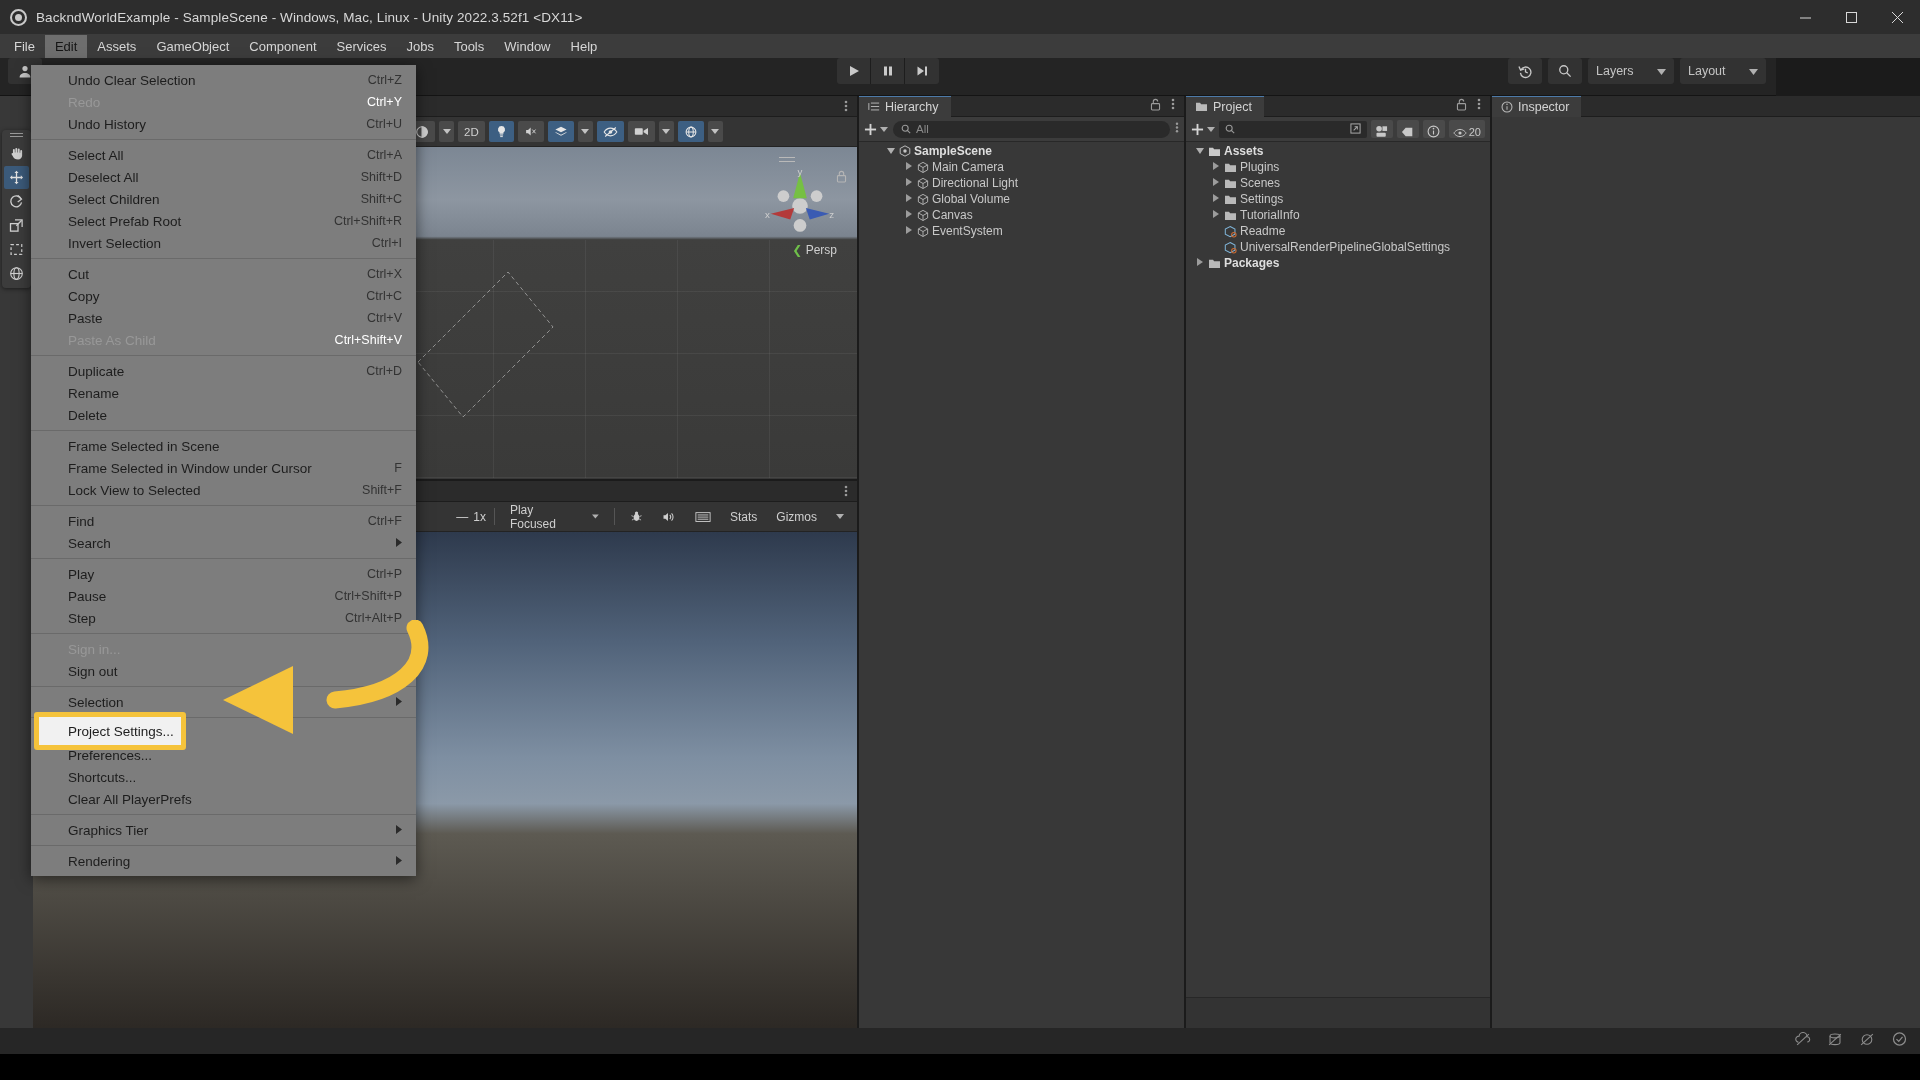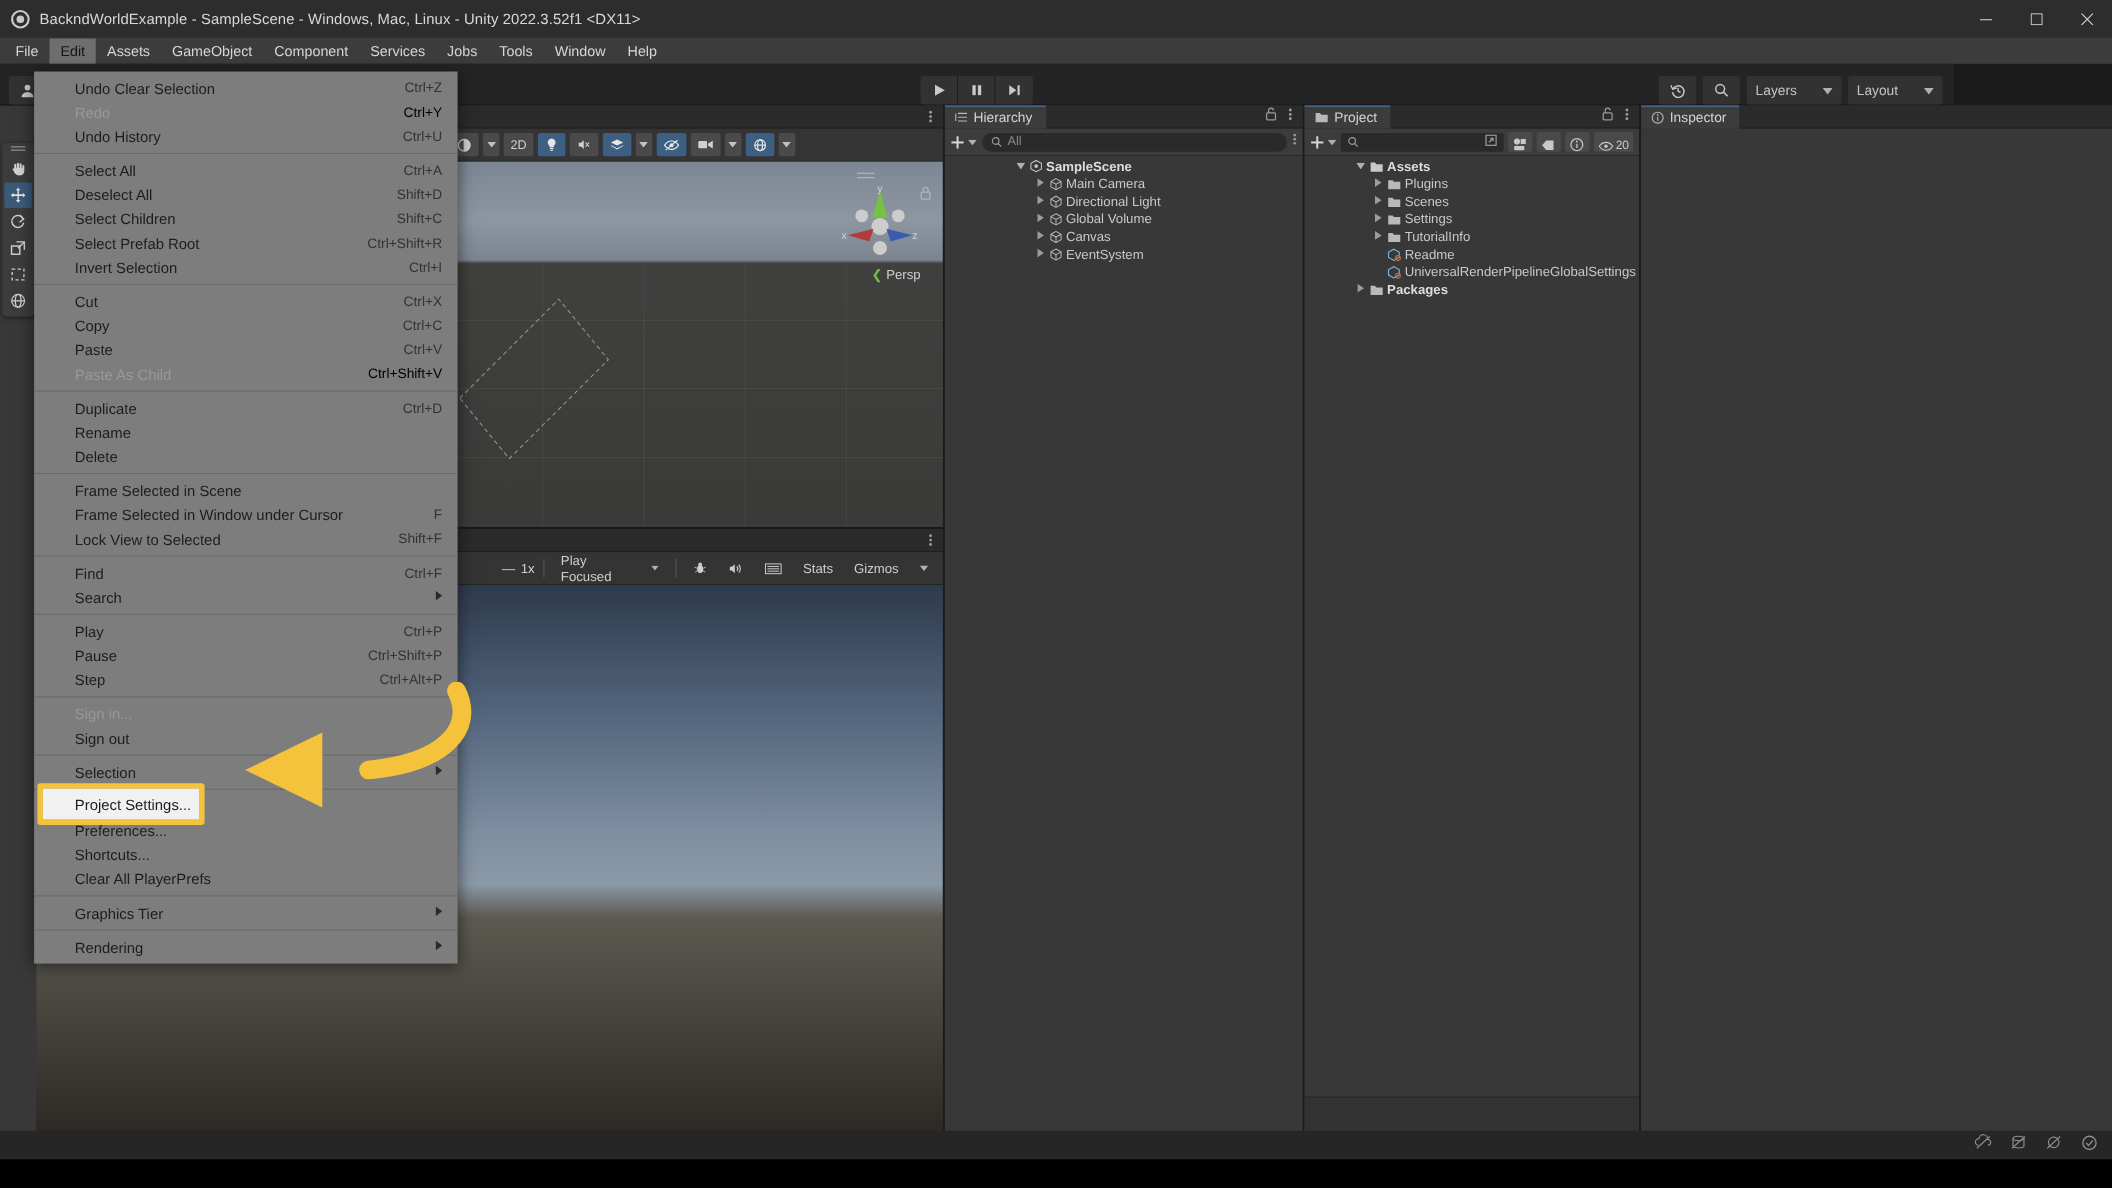--- a/index.html
+++ b/index.html
@@ -40,21 +40,21 @@
   }
   .menubar-item {
     font-size: 13px; color: #d6d6d6; padding: 3px 10px; line-height: 17px;
   }
   .menubar-item.active { background: #6e6e6e; color: #151515; }
 
   
   .maintoolbar {
     position: absolute; left: 0; top: 58px; width: 1776px; height: 38px;
     background: #242424; border-bottom: 1px solid #141414;
-    display: flex; align-items: flex-end;
+    display: flex; align-items: flex-start;
   }
   .tb-acct {
     margin-left: 8px; width: 34px; height: 26px; background: #323232;
     border-radius: 3px; display: flex; align-items: center; justify-content: center;
   }
   .tb-center { position: absolute; left: 50%; transform: translateX(-50%); display: flex; }
   .play-btn {
     width: 34px; height: 26px; background: #323232; display: flex;
     align-items: center; justify-content: center; border-right: 1px solid #1d1d1d;
   }
@@ -164,21 +164,21 @@
   .srch {
     flex: 1; height: 17px; background: #2a2a2a; border-radius: 9px;
     display: flex; align-items: center; padding: 0 8px; gap: 5px;
     color: #8a8a8a; font-size: 11.5px;
   }
   .srch-flat {
     flex: 1; height: 17px; background: #2a2a2a; border-radius: 2px;
     display: flex; align-items: center; padding: 0 6px; gap: 5px;
     color: #8a8a8a; font-size: 11.5px;
   }
-  .tree { background: #383838; padding-top: 1px; padding-left: 37px; }
+  .tree { background: #383838; padding-top: 1px; }
   .tree-row {
     height: 16px; display: flex; align-items: center; font-size: 12px;
     color: #c8c8c8; padding-left: 4px; gap: 3px;
   }
   .tree-row.bold { color: #dedede; font-weight: bold; }
   .arrow-r { width: 10px; display: inline-block; text-align: center; color: #b0b0b0; font-size: 8px; }
   .ind { display: inline-block; }
   .proj-toolbar {
     height: 25px; background: #3c3c3c; display: flex; align-items: center;
     gap: 4px; padding: 0 5px; border-bottom: 1px solid #282828;
@@ -194,21 +194,21 @@
     position: absolute; left: 31px; top: 65px; width: 385px;
     background: #7d7d7d; box-shadow: 0 3px 14px rgba(0,0,0,.55);
     padding: 4px 0; z-index: 50;
   }
   .mi {
     height: 22px; display: flex; align-items: center; padding: 0 14px 0 37px;
     font-size: 13.5px; color: #1d1d1d; position: relative;
   }
   .mi.dis { color: #989898; }
   .mi .sc { margin-left: auto; font-size: 12.5px; color: #333; }
-  .mi.dis .sc { color: #000000; }
+  .mi.dis .sc { color: #ffffff; }
   .mi .sub { margin-left: auto; font-size: 11px; color: #2a2a2a; }
   .msep { height: 1px; background: #6a6a6a; margin: 4px 0; }
 
   .hl-box {
     position: absolute; left: 34px; top: 712px; width: 152px; height: 38px;
     border: 5px solid #f5c33b; border-radius: 3px; z-index: 60; pointer-events: none;
   }
   .hl-inner {
     position: absolute; left: 0; top: 0; right: 0; bottom: 0;
     background: #f1f1f1;

